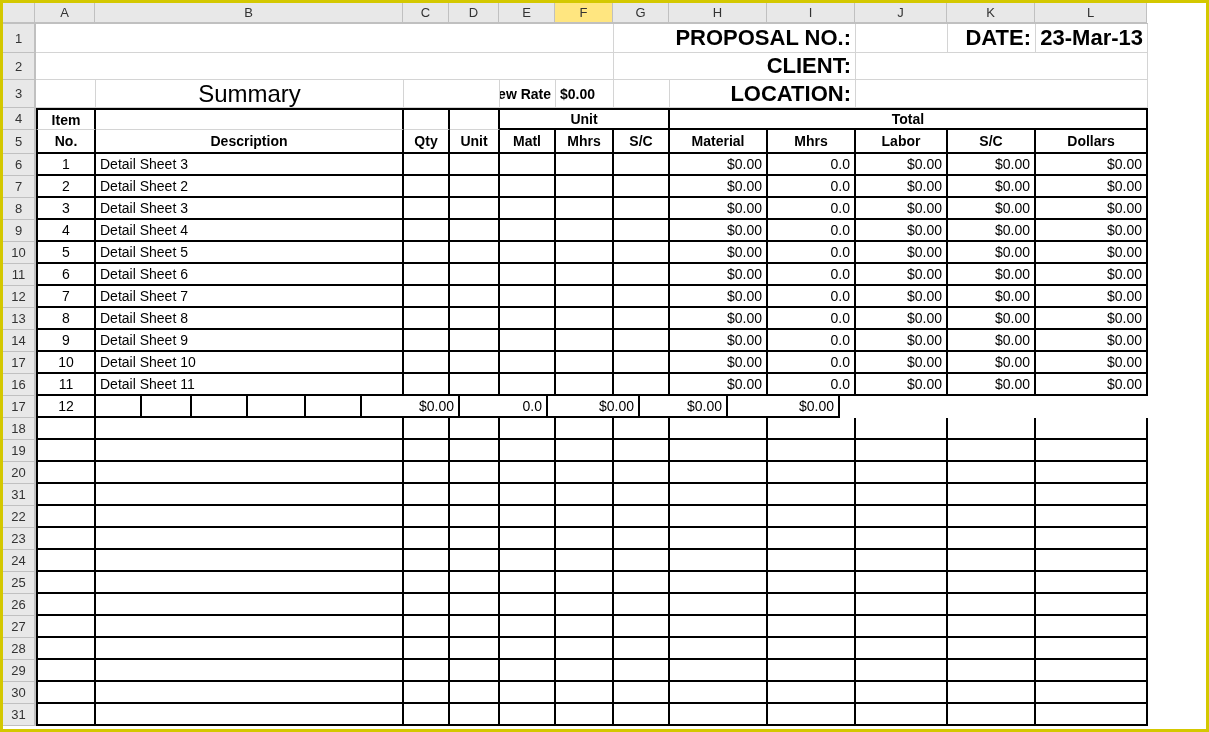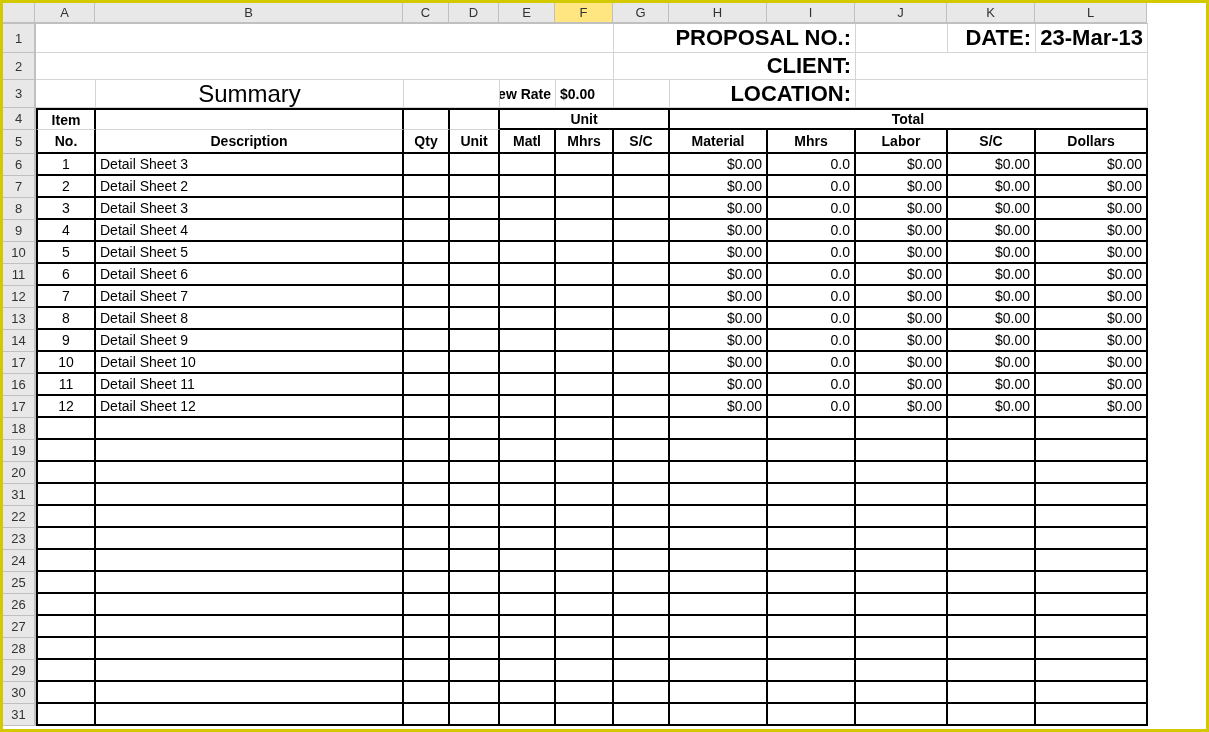--- a/index.html
+++ b/index.html
@@ -327,21 +327,20 @@
             <div class="cell bright bbot" style="width: 58px; height: 22px;"></div>
             <div class="cell bright bbot" style="width: 56px; height: 22px;"></div>
             <div class="cell right bright bbot" style="width: 98px; height: 22px;">$0.00</div>
             <div class="cell right bright bbot" style="width: 88px; height: 22px;">0.0</div>
             <div class="cell right bright bbot" style="width: 92px; height: 22px;">$0.00</div>
             <div class="cell right bright bbot" style="width: 88px; height: 22px;">$0.00</div>
             <div class="cell right bright bbot" style="width: 112px; height: 22px;">$0.00</div>
           </div>
           <div class="datarow" style="height: 22px;">
             <div class="cell center bleft bright bbot" style="width: 60px; height: 22px;">12</div>
-            <div class="cell bright bbot" style="width: 308px; height: 22px;">Detail Sheet 12</div>
             <div class="cell bright bbot" style="width: 46px; height: 22px;"></div>
             <div class="cell bright bbot" style="width: 50px; height: 22px;"></div>
             <div class="cell bright bbot" style="width: 56px; height: 22px;"></div>
             <div class="cell bright bbot" style="width: 58px; height: 22px;"></div>
             <div class="cell bright bbot" style="width: 56px; height: 22px;"></div>
             <div class="cell right bright bbot" style="width: 98px; height: 22px;">$0.00</div>
             <div class="cell right bright bbot" style="width: 88px; height: 22px;">0.0</div>
             <div class="cell right bright bbot" style="width: 92px; height: 22px;">$0.00</div>
             <div class="cell right bright bbot" style="width: 88px; height: 22px;">$0.00</div>
             <div class="cell right bright bbot" style="width: 112px; height: 22px;">$0.00</div>

